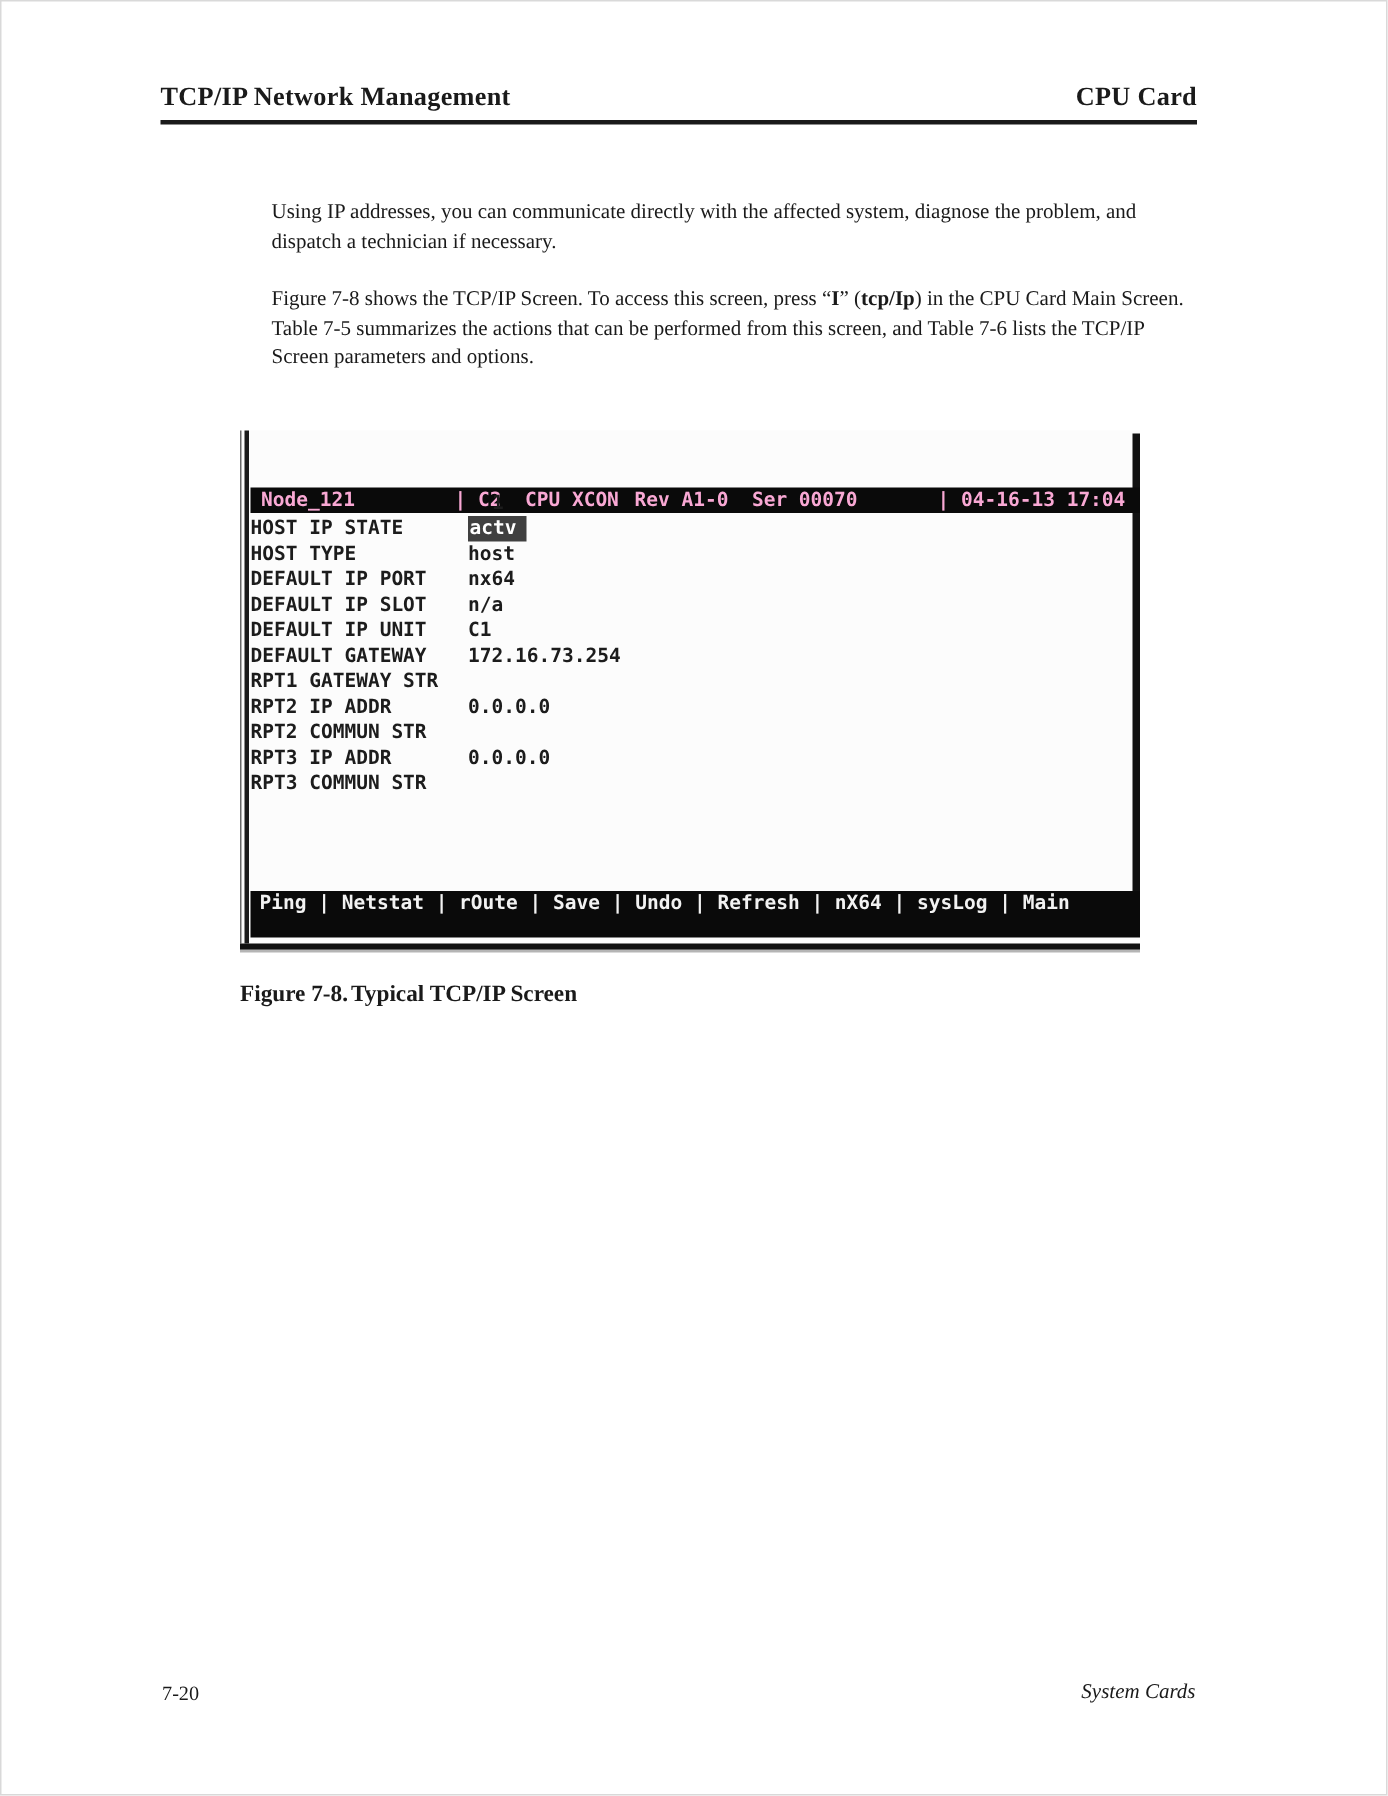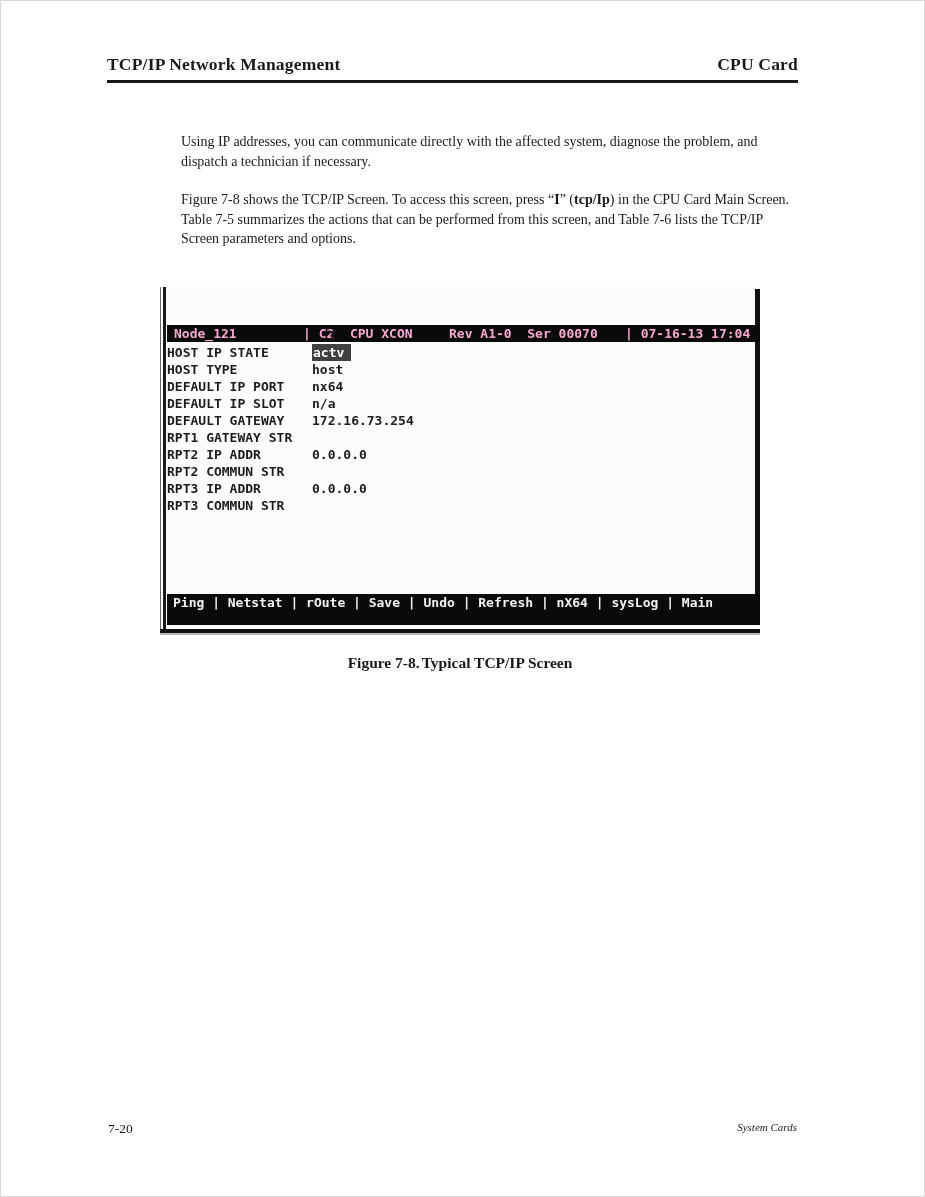--- a/index.html
+++ b/index.html
@@ -30,42 +30,42 @@
   .b-left-thick{position:absolute;left:3px;top:0;width:3px;height:342px;background:#1a1a1a;}
   .b-right{position:absolute;right:0;top:2px;width:5px;height:322px;background:#111;}
   .b-bottom{position:absolute;left:0;right:0;bottom:0;height:4px;background:#111;box-shadow:0 2px 0 #b5b5b5;}
   .term-titlebar{
     position:absolute;left:7px;right:0;top:2px;height:17px;
     background:#0a0a0a;color:#f9a8d4;line-height:17px;white-space:pre;margin-top:36px;
   }
   .term-titlebar span{position:absolute;top:0;white-space:pre;}
   .tb-node{left:7px;}
   .tb-card{left:136px;}
-  .tb-revser{left:282px;}
+  .tb-revser{left:256px;}
   .tb-datetime{left:458px;}
   .term-body{position:absolute;left:7px;top:40px;right:8px;}
   .t-line{height:17px;line-height:17px;white-space:pre;}
   .t-label{display:inline-block;width:145px;white-space:pre;}
   .t-colhead{display:inline-block;margin-left:16px;}
   .t-value{white-space:pre;}
   .t-value.hl{background:#404040;color:#ffffff;padding:1px 7px 1px 1px;}
   .term-menu{
     position:absolute;left:7px;right:0;top:307px;height:31px;
     background:#0a0a0a;color:#f2f2f2;line-height:17px;white-space:pre;
     padding-left:6px;overflow:hidden;
   }
   
   .fig-caption{
-    position:absolute;left:160px;top:654px;width:600px;text-align:center;
+    position:absolute;left:160px;top:654px;width:600px;
     font-size:15.5px;font-weight:bold;
   }
   .fig-caption .cap-title{margin-left:2px;}
   
   .footer-page{position:absolute;left:108px;top:1121px;font-size:13.5px;}
-  .footer-right{position:absolute;right:128px;top:1121px;font-size:11px;font-style:italic;}
+  .footer-right{position:absolute;right:128px;top:1121px;font-size:14px;font-style:italic;}
   .bold{font-weight:bold;}
 </style>
 </head>
 <body>
 
 <div class="page">
 
   <div class="doc-header">
     <span class="h-title">TCP/IP Network Management</span>
     <span class="h-title">CPU Card</span>
@@ -79,30 +79,31 @@
   <div class="terminal">
     <div class="b-left-thin"></div>
     <div class="b-left-thick"></div>
     <div class="b-right"></div>
     <div class="b-bottom"></div>
 
     <div class="term-titlebar">
       <span class="tb-node">Node_121</span>
       <span class="tb-card">| C2  CPU XCON</span>
       <span class="tb-revser">Rev A1-0  Ser 00070</span>
-      <span class="tb-datetime">| 07-16-13 17:04</span>
+      <span class="tb-datetime">| 04-16-13 17:04</span>
     </div>
 
     <div class="term-body">
       <div class="t-line"><span class="t-label"></span><span class="t-colhead">1</span></div>
       <div id="term-rows">
           <div class="t-line"><span class="t-label">HOST IP STATE</span><span class="t-value hl">actv</span></div>
           <div class="t-line"><span class="t-label">HOST TYPE</span><span class="t-value">host</span></div>
           <div class="t-line"><span class="t-label">DEFAULT IP PORT</span><span class="t-value">nx64</span></div>
           <div class="t-line"><span class="t-label">DEFAULT IP SLOT</span><span class="t-value">n/a</span></div>
+          <div class="t-line"><span class="t-label">DEFAULT IP UNIT</span><span class="t-value">C1</span></div>
           <div class="t-line"><span class="t-label">DEFAULT GATEWAY</span><span class="t-value">172.16.73.254</span></div>
           <div class="t-line"><span class="t-label">RPT1 GATEWAY STR</span><span class="t-value"></span></div>
           <div class="t-line"><span class="t-label">RPT2 IP ADDR</span><span class="t-value">0.0.0.0</span></div>
           <div class="t-line"><span class="t-label">RPT2 COMMUN STR</span><span class="t-value"></span></div>
           <div class="t-line"><span class="t-label">RPT3 IP ADDR</span><span class="t-value">0.0.0.0</span></div>
           <div class="t-line"><span class="t-label">RPT3 COMMUN STR</span><span class="t-value"></span></div>
         </div>
     </div>
 
     <div class="term-menu" id="term-menu"><span>Ping</span><span> | </span><span>Netstat</span><span> | </span><span>rOute</span><span> | </span><span>Save</span><span> | </span><span>Undo</span><span> | </span><span>Refresh</span><span> | </span><span>nX64</span><span> | </span><span>sysLog</span><span> | </span><span>Main</span></div>

